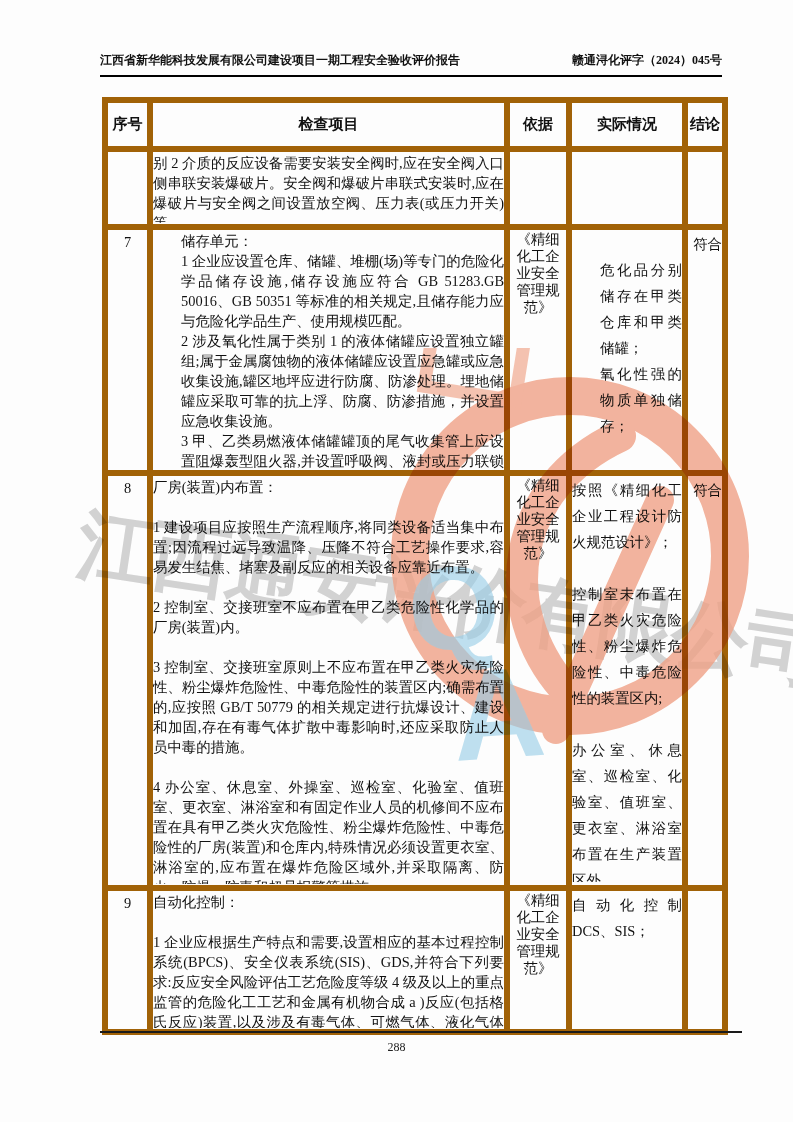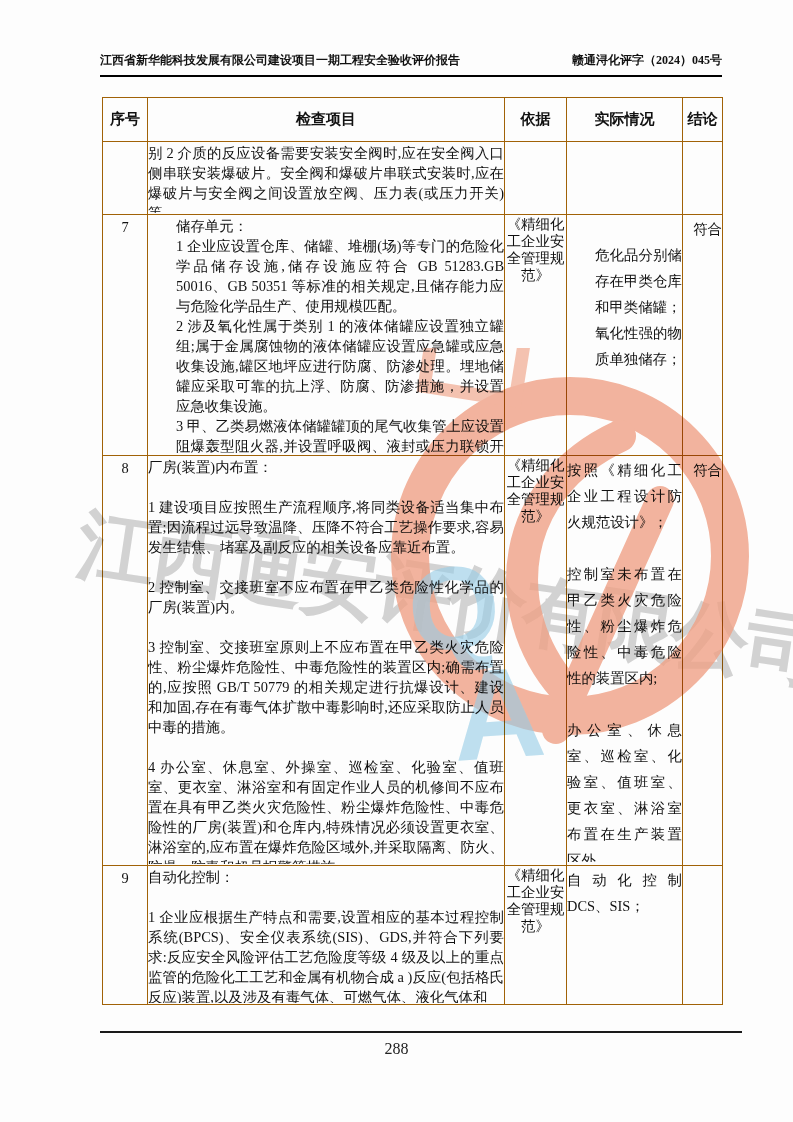--- a/index.html
+++ b/index.html
@@ -13,38 +13,38 @@
     position:absolute;left:100px;top:52px;width:622px;
     display:flex;justify-content:space-between;align-items:flex-end;
     border-bottom:2px solid #000;padding-bottom:6px;
     font-size:12px;font-weight:bold;white-space:nowrap;
   }
   
   table.main{
     position:absolute;left:102px;top:97px;width:620px;
     border-collapse:collapse;table-layout:fixed;background:transparent;
   }
-  table.main th,table.main td{border:1px solid #a16207;}
+  table.main th,table.main td{border:6px solid #a16207;}
   table.main th{
     font-size:15px;font-weight:bold;text-align:center;vertical-align:middle;
     height:43px;line-height:19px;padding:0 2px;
   }
   table.main td{vertical-align:top;font-size:14.4px;padding:1px 0;}
   .cell-no{text-align:center;line-height:22px;padding-top:3px;font-size:14.5px;}
   .cell-item{padding:2px 5px 2px 7px;}
   .cell-item .clip{line-height:20px;text-align:justify;white-space:pre-line;}
   .cell-basis{padding:2px 7px;text-align:center;line-height:17px;white-space:pre-line;}
   .cell-actual{padding:2px 4px;}
   .cell-actual .clip{line-height:26px;text-align:justify;white-space:pre-line;}
   .cell-concl{padding:3px 5px;text-align:right;line-height:26px;font-size:14.5px;}
   .clip{overflow:hidden;}
   .h70{height:70px;}.h238{height:238px;margin-left:28px;}.h407{height:407px;}.h405{height:405px;}.h136{height:136px;}
   
   .footer-line{position:absolute;left:100px;top:1031px;width:642px;border-top:2px solid #1a1a1a;}
-  .page-number{position:absolute;left:0;top:1040px;width:100%;text-align:center;font-size:16px;color:#222;}
+  .page-number{position:absolute;left:0;top:1040px;width:100%;text-align:center;font-size:12px;color:#222;}
   
   .watermark-layer{
     position:absolute;inset:0;pointer-events:none;
     mix-blend-mode:multiply;
   }
   .wm-company{
     position:absolute;left:86px;top:492px;
     font-size:78px;font-weight:bold;letter-spacing:-3px;white-space:nowrap;
     color:rgba(176,176,176,0.55);
     transform:rotate(8.5deg);transform-origin:left top;

